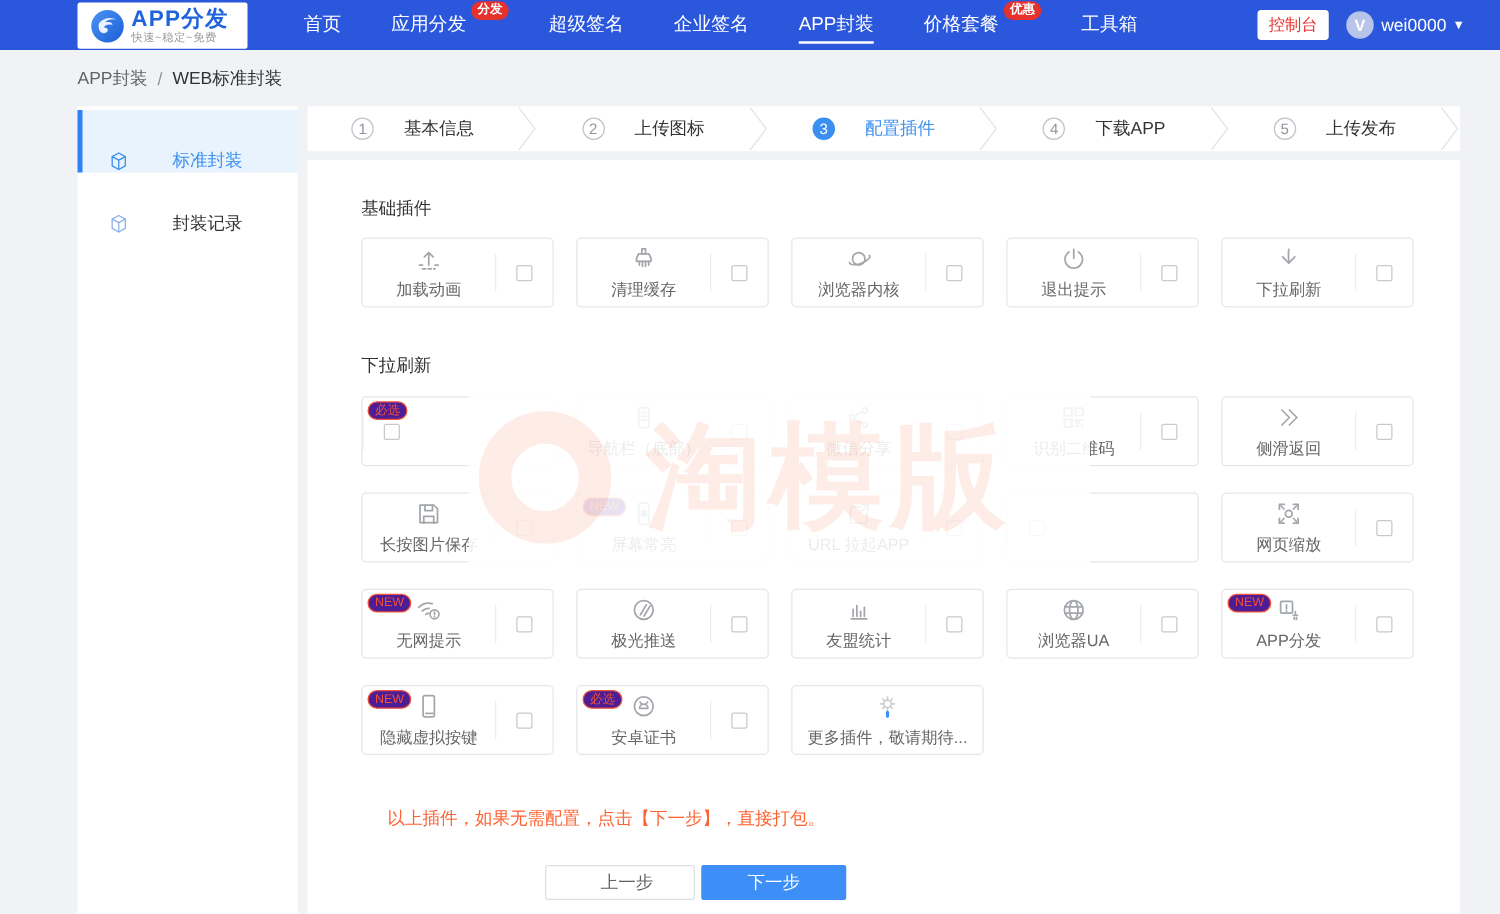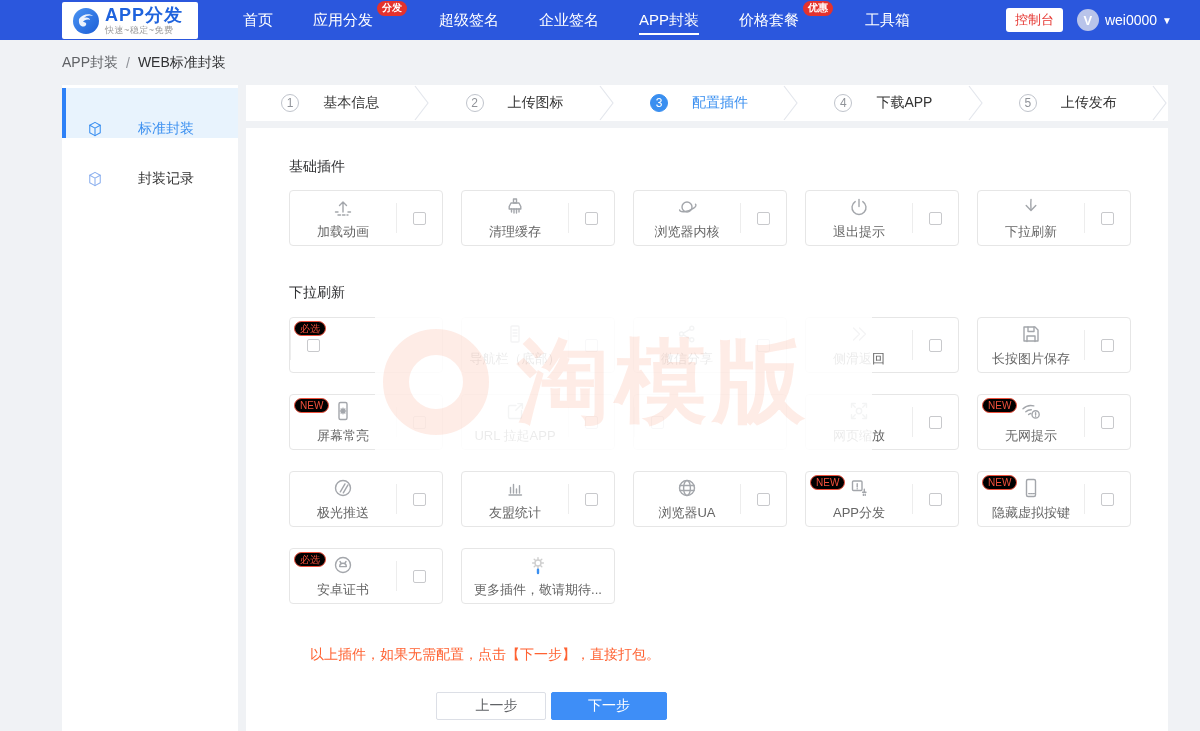--- a/index.html
+++ b/index.html
@@ -60,34 +60,34 @@
   .plug-grid { display:grid; grid-template-columns:repeat(5,154px); gap:21px 18px; }
   .plug-card { position:relative; width:154px; height:56px; border:1px solid #e6e6e6; border-radius:4px; background:#fff;
                display:flex; align-items:center; cursor:pointer; }
   .plug-main { flex:1; display:flex; flex-direction:column; align-items:center; justify-content:center; }
   .plug-main .pi { width:24px; height:24px; }
   .plug-label { font-size:13px; color:#666; margin-top:4px; white-space:nowrap; }
   .plug-divider { width:1px; height:30px; background:#ededed; }
   .plug-cbwrap { width:45px; display:flex; align-items:center; justify-content:center; }
   .cb { width:13px; height:13px; border:1px solid #c8c9cc; border-radius:2px; background:#fff; }
   .plug-badge { position:absolute; top:3px; left:4px; height:15px; line-height:13px; padding:0 5px; font-size:10px;
-                color:#f0503c; border:1px solid #f0503c; border-radius:9px; background:#000000; z-index:2; }
+                color:#f0503c; border:1px solid #f0503c; border-radius:9px; background:#4c1d95; z-index:2; }
   .pi { fill:none; stroke:#a3a6ab; stroke-width:1.4; stroke-linecap:round; stroke-linejoin:round; }
 
   
   .watermark { position:absolute; left:129px; top:180px; width:497px; height:147px; background:rgba(255,255,255,.87);
                z-index:5; display:flex; align-items:center; overflow:hidden; pointer-events:none; }
   .wm-ring { width:106px; height:106px; border-radius:50%; border:26px solid rgba(247,112,60,.13); margin-left:8px; flex:0 0 auto; }
   .wm-text { font-size:92px; font-weight:bold; color:rgba(247,112,60,.13); letter-spacing:6px; margin-left:28px; white-space:nowrap; }
 
   
   .hint { margin:42px 0 0 21px; font-size:14px; color:#ff6232; height:20px; }
   .btn-row { display:flex; margin:26px 0 0 147px; }
   .btn { height:28px; font-size:14px; border-radius:2px; cursor:pointer; }
-  .btn-prev { width:110px; background:#fff; border:1px solid #dcdfe6; color:#606266; margin-right:5px;padding-left:11px; }
+  .btn-prev { width:120px; background:#fff; border:1px solid #dcdfe6; color:#606266; margin-right:5px;padding-left:11px; }
   .btn-next { width:116px; background:#3e8ef7; border:1px solid #3e8ef7; color:#fff; }
 </style>
 </head>
 <body>
 
 <div class="topnav">
   <div class="logo-box">
     <svg class="logo-mark" viewBox="0 0 28 28">
       <defs>
           <linearGradient id="lg" x1="0" y1="0" x2="1" y2="1">
@@ -289,20 +289,35 @@
               <div class="plug-label">微信分享</div>
             </div>
             <div class="plug-divider"></div>
             <div class="plug-cbwrap">
               <span class="cb"></span>
             </div>
           </div>
           <div class="plug-card">
             <div class="plug-main">
               <svg class="pi" viewBox="0 0 24 24">
+                <rect x="4.5" y="4.5" width="6" height="6"></rect>
+                <rect x="13.5" y="4.5" width="6" height="6"></rect>
+                <rect x="4.5" y="13.5" width="6" height="6"></rect>
+                <path d="M13.8 13.8h2.4v2.4h-2.4zM17.6 13.8h1.9M13.8 18.6h2.4M18.6 17.2v2.3"></path>
+              </svg>
+              <div class="plug-label">识别二维码</div>
+            </div>
+            <div class="plug-divider"></div>
+            <div class="plug-cbwrap">
+              <span class="cb"></span>
+            </div>
+          </div>
+          <div class="plug-card">
+            <div class="plug-main">
+              <svg class="pi" viewBox="0 0 24 24">
                 <path d="M6.5 6l6 6-6 6M12.5 6l6 6-6 6"></path>
               </svg>
               <div class="plug-label">侧滑返回</div>
             </div>
             <div class="plug-divider"></div>
             <div class="plug-cbwrap">
               <span class="cb"></span>
             </div>
           </div>
           <div class="plug-card">

